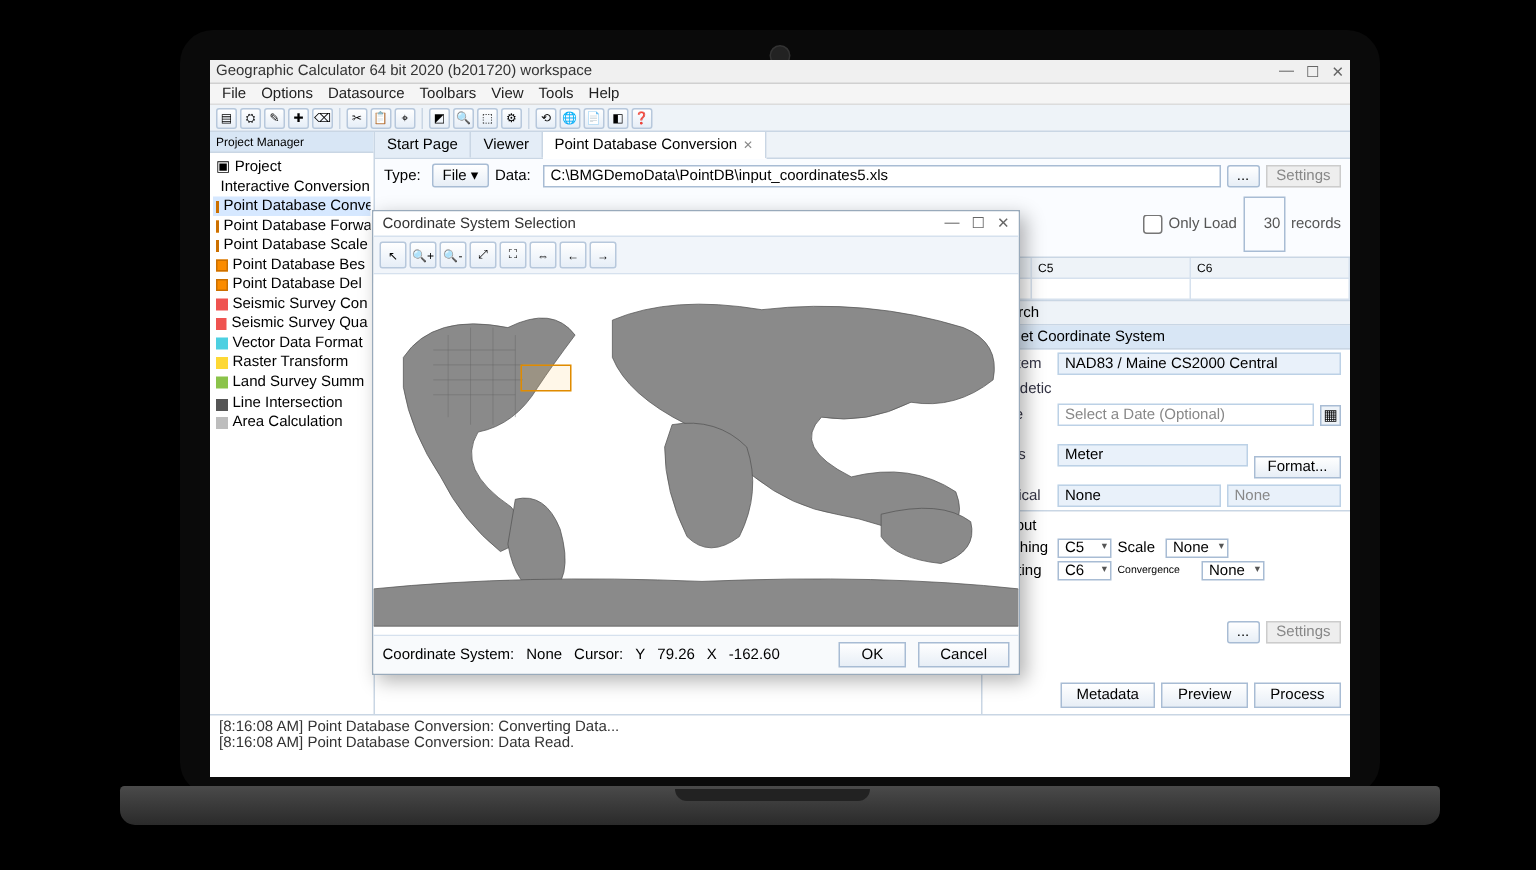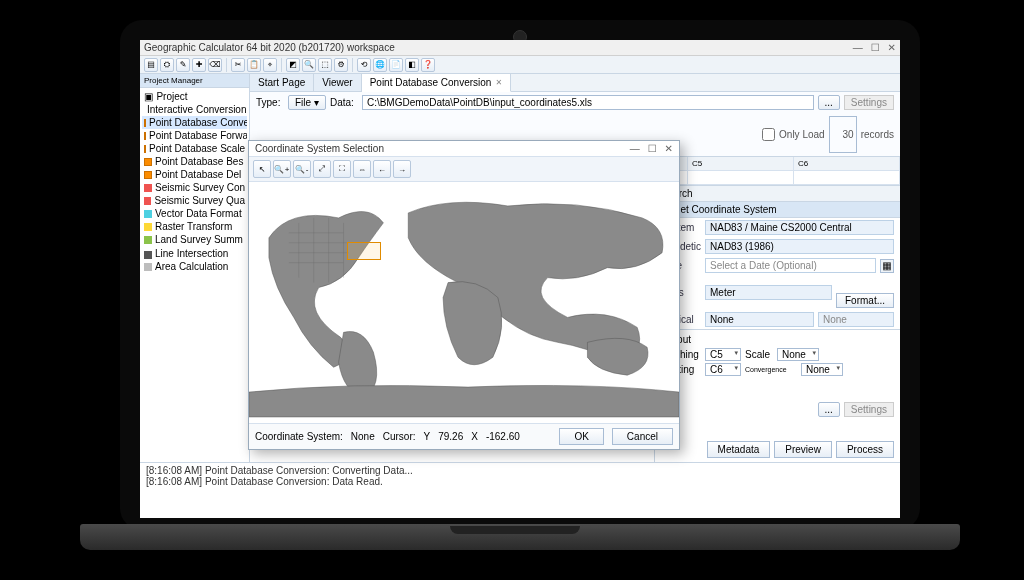--- a/index.html
+++ b/index.html
@@ -103,20 +103,29 @@
 
     <div class="titlebar">
       <span>Geographic Calculator 64 bit 2020 (b201720) workspace</span>
       <div class="winctrl">
         <span>—</span>
         <span>☐</span>
         <span>✕</span>
       </div>
     </div>
 
+    <div class="menubar">
+      <span>File</span>
+      <span>Options</span>
+      <span>Datasource</span>
+      <span>Toolbars</span>
+      <span>View</span>
+      <span>Tools</span>
+      <span>Help</span>
+    </div>
 
     <div class="toolbar">
       <div class="tbtn">▤</div>
       <div class="tbtn">⛭</div>
       <div class="tbtn">✎</div>
       <div class="tbtn">✚</div>
       <div class="tbtn">⌫</div>
       <div class="sep"></div>
       <div class="tbtn">✂</div>
       <div class="tbtn">📋</div>
@@ -254,21 +263,20 @@
           <div class="rightpanel">
             <div class="searchtab">Search</div>
             <div class="rp-hdr">Target Coordinate System</div>
 
             <div class="rp-row">
                 <label>System</label>
                 <span class="rp-in">NAD83 / Maine CS2000 Central</span>
               </div>
             <div class="rp-row">
                 <label>Geodetic</label>
-                <span class="rp-in">NAD83 (1986)</span>
               </div>
             <div class="rp-row">
                 <label>Date</label>
                 <span class="rp-in white" style="color:#888">Select a Date (Optional)</span>
                 <span class="calbtn">▦</span>
               </div>
             <div class="rp-row">
                 <label>Units</label>
                 <span class="rp-in">Meter</span>
                 <span class="fmt-btn">Format...</span>

